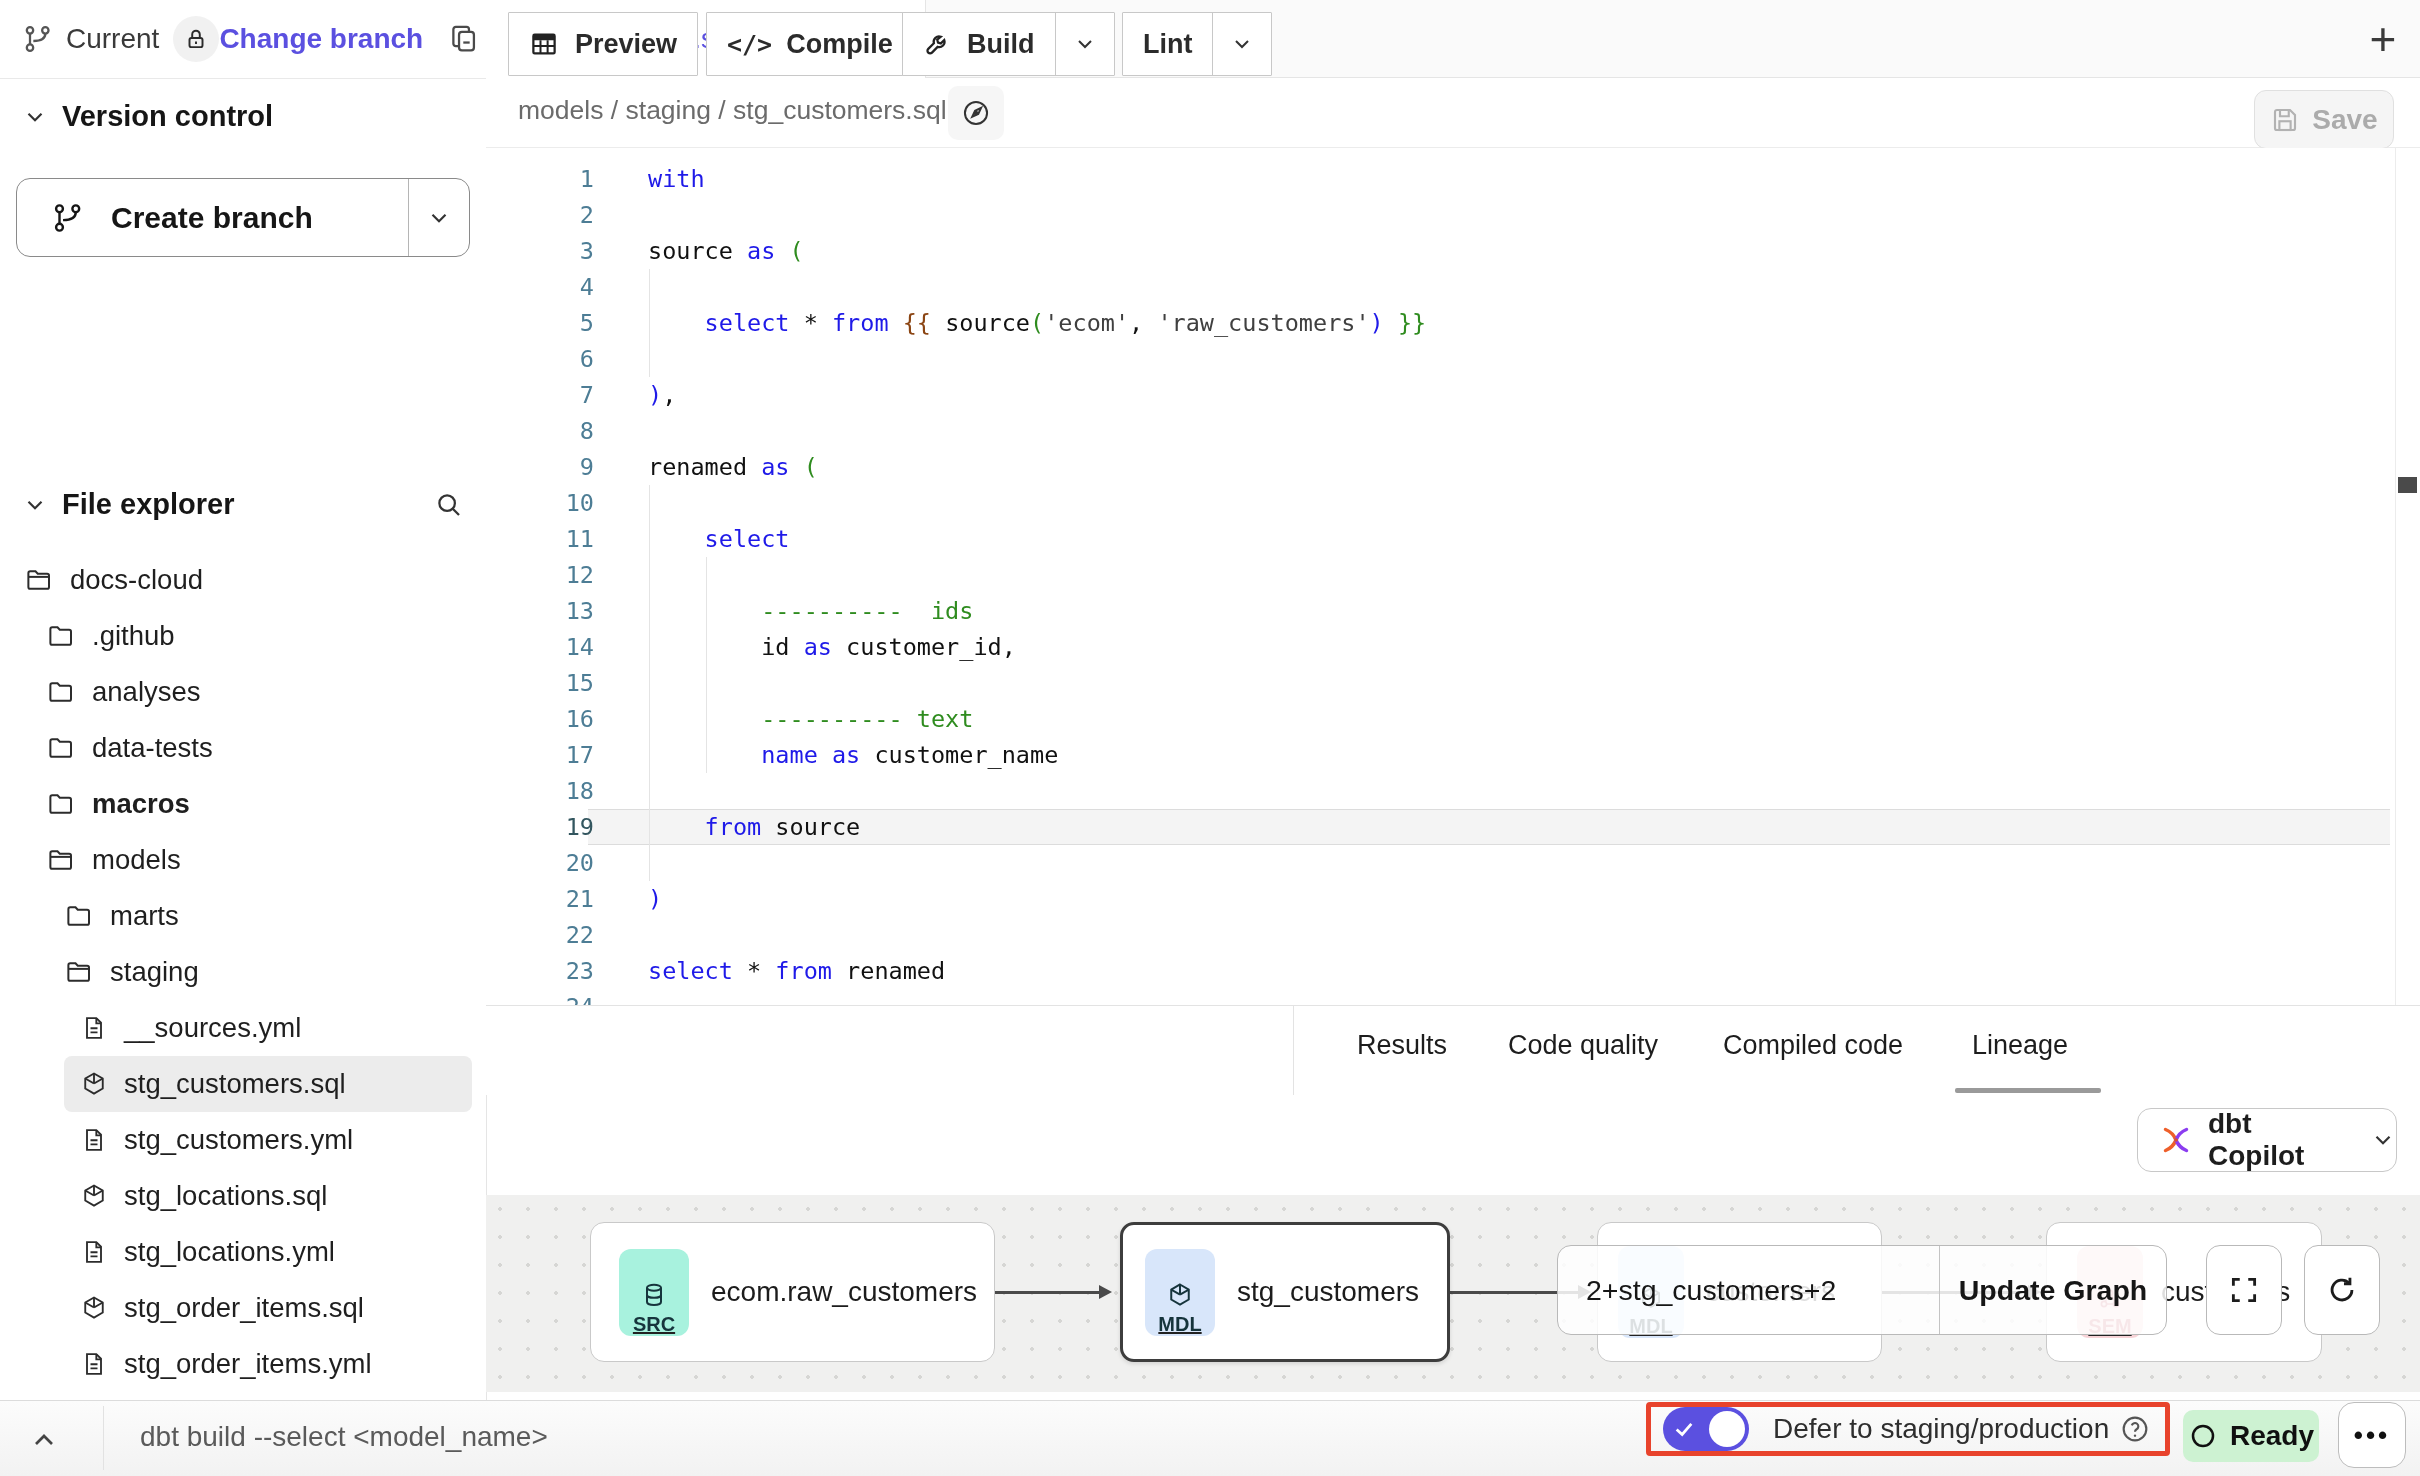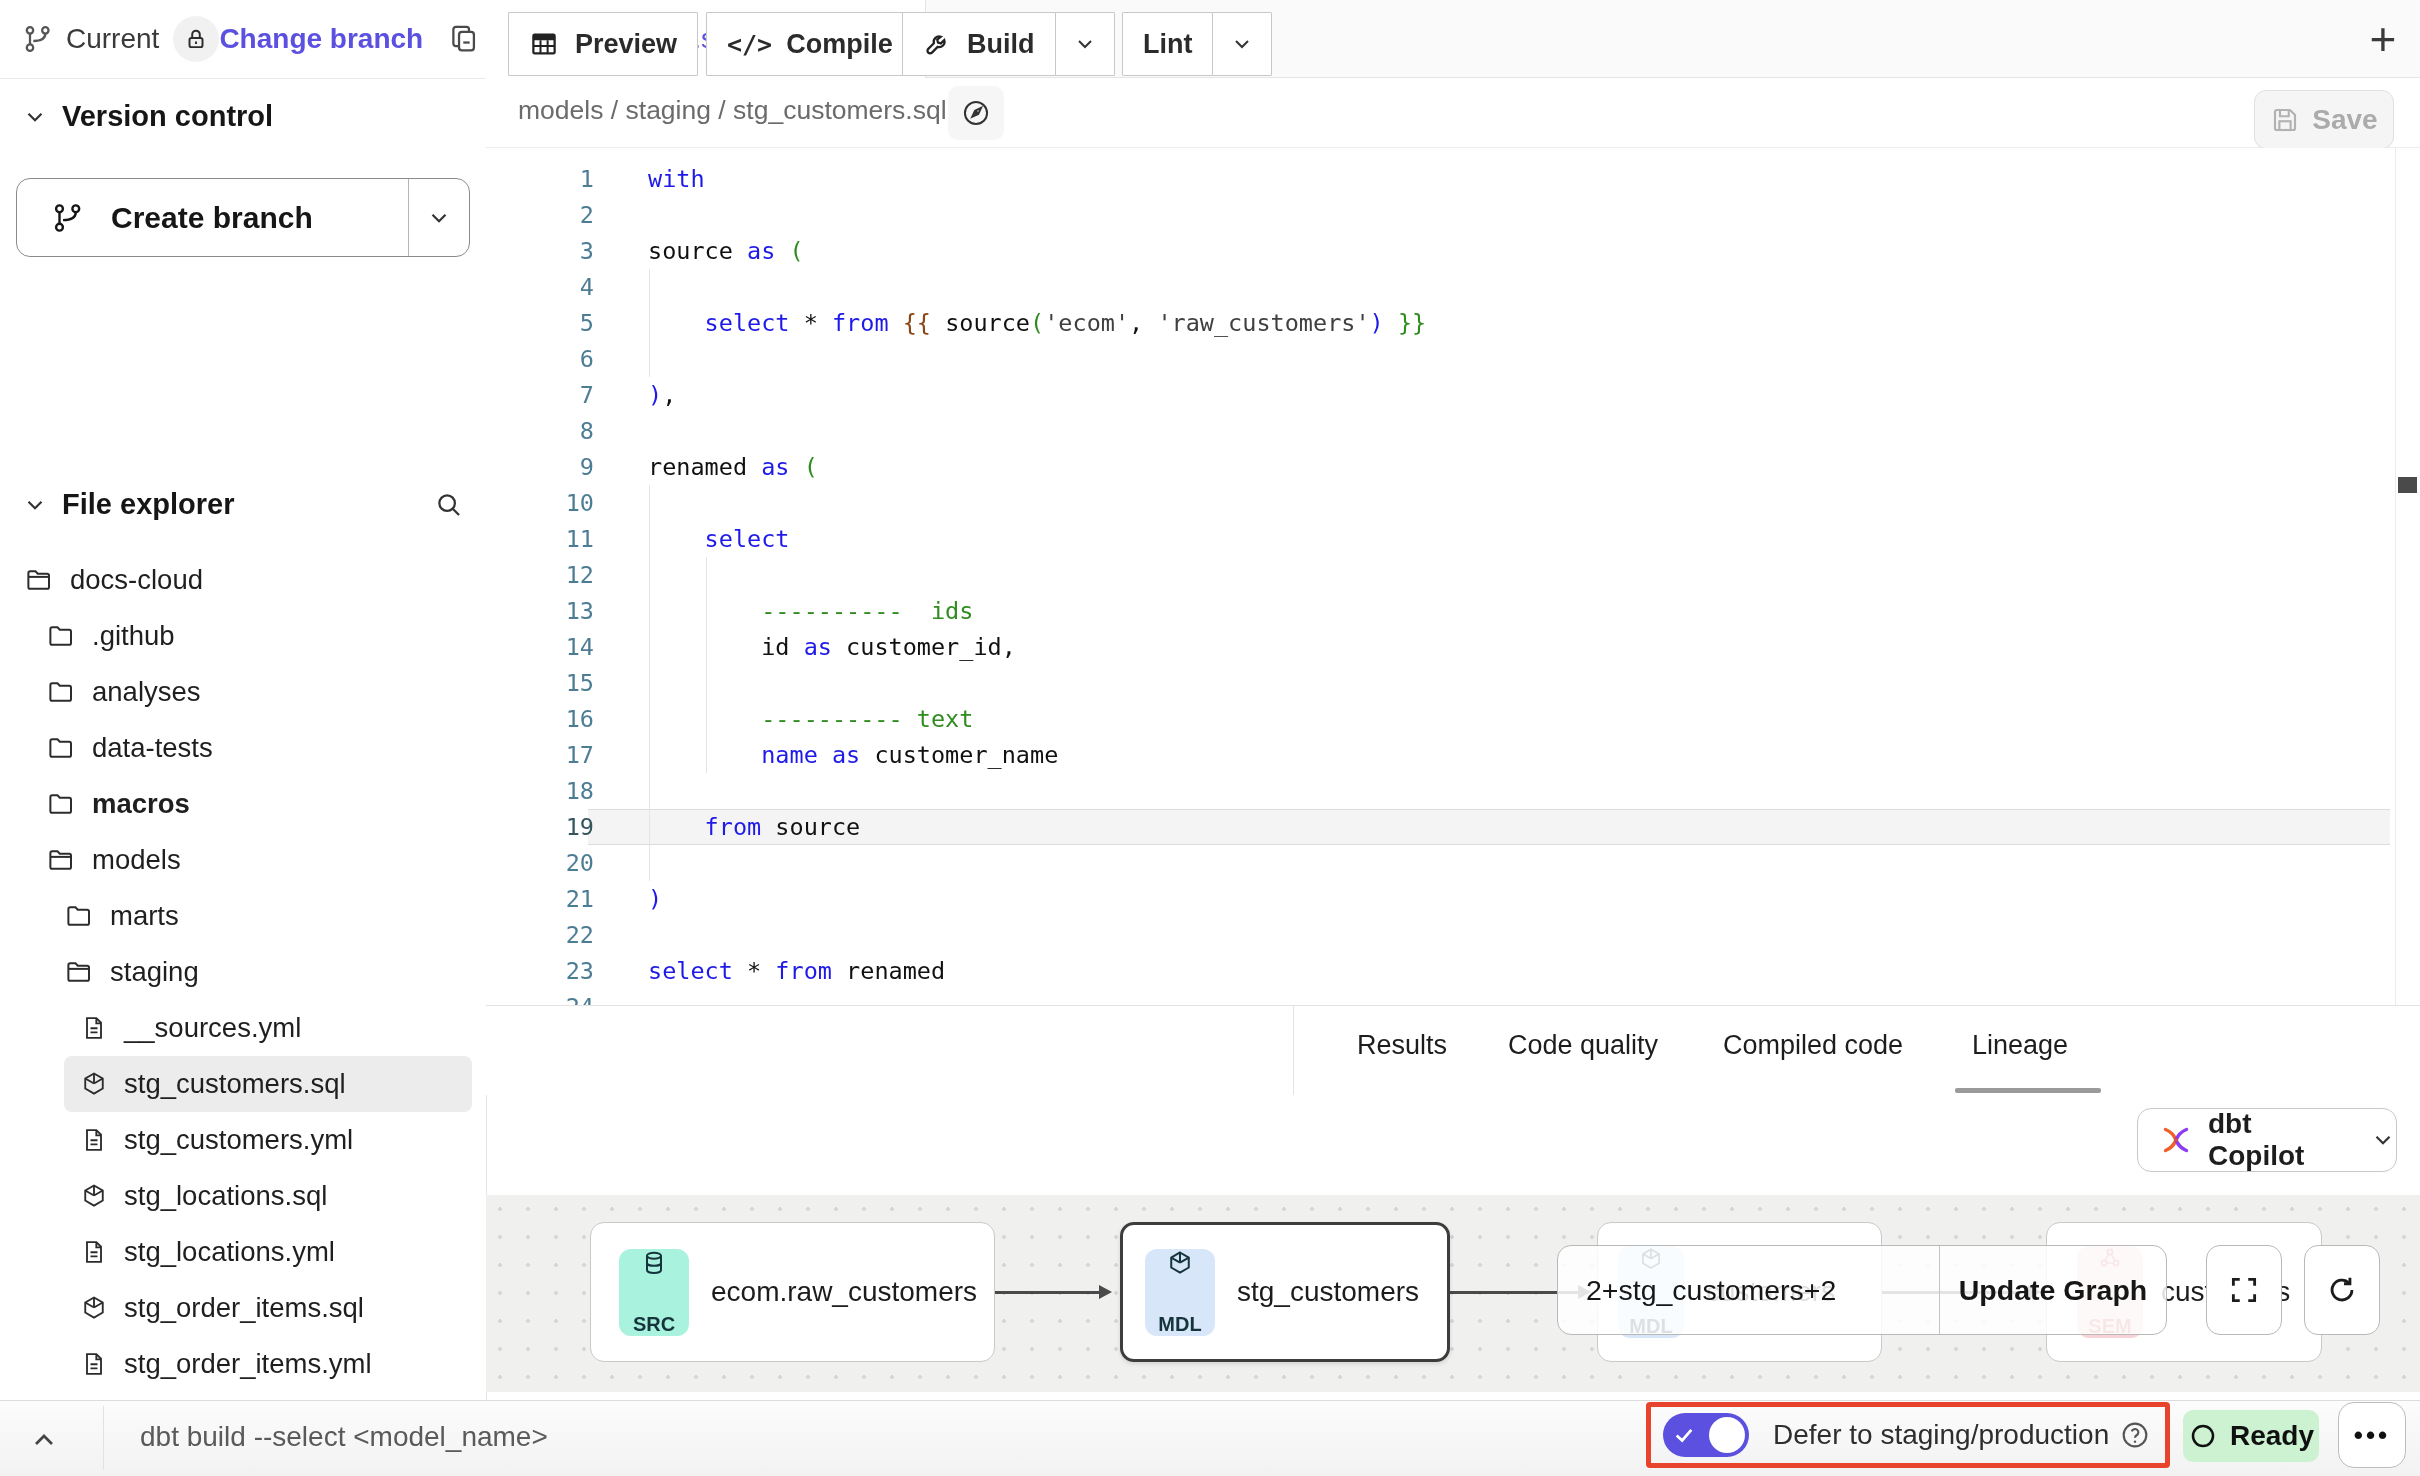--- a/index.html
+++ b/index.html
@@ -62,35 +62,35 @@
   .code-ico{font-family:"DejaVu Sans Mono",monospace;font-size:25px;font-weight:bold;color:#2b2b2b;}
   #panel-sep{left:1293px;top:1005px;width:1px;height:90px;background:#e3e3e3;}
   .ptab{position:absolute;top:1030px;font-size:27px;color:#1d1d1d;}
   #tab-underline{left:1955px;top:1088px;width:146px;height:5px;background:#9a9a9a;border-radius:2px;}
   #copilot{left:2137px;top:1108px;width:260px;height:64px;border:1.5px solid #c8c8c8;border-radius:14px;background:#fff;display:flex;align-items:center;box-sizing:border-box;}
   #copilot .lbl{font-size:28px;font-weight:bold;color:#1d1d1d;margin:0 18px 0 14px;}
   
   #canvas{left:486px;top:1195px;width:1934px;height:197px;background:#f0f0ef;background-image:radial-gradient(#d6d6d4 2px,transparent 2px);background-size:28px 28px;overflow:hidden;}
   .node{position:absolute;top:27px;height:140px;background:#fff;border:1.5px solid #c9c9c9;border-radius:14px;box-sizing:border-box;display:flex;align-items:center;}
   .node.sel{border:3px solid #3d3d3d;box-shadow:0 2px 4px rgba(0,0,0,.12);}
-  .badge{width:70px;height:87px;border-radius:12px;display:flex;flex-direction:column;align-items:center;justify-content:space-between;margin-left:28px;}
+  .badge{width:70px;height:87px;border-radius:12px;display:flex;flex-direction:column;align-items:center;justify-content:flex-end;margin-left:28px;text-decoration:underline;}
   .badge .bt{font-size:20px;font-weight:bold;color:#16343c;margin-top:4px;}
   .nlabel{font-size:28px;color:#1c1c1c;margin-left:22px;white-space:nowrap;}
   .edge{position:absolute;height:2.5px;background:#4a4a4a;top:96px;}
   .ah{position:absolute;top:90px;width:0;height:0;border-left:13px solid #4a4a4a;border-top:7px solid transparent;border-bottom:7px solid transparent;}
   #selector{position:absolute;left:1071px;top:50px;width:610px;height:90px;background:rgba(255,255,255,.85);border:1.5px solid #b9b9b9;border-radius:14px;box-sizing:border-box;display:flex;align-items:center;}
   #selector .val{font-size:28.5px;color:#161616;margin-left:28px;flex:1;}
   #selector .div{width:1px;height:100%;background:#c4c4c4;}
   #selector .ug{width:226px;text-align:center;font-size:28.5px;font-weight:bold;color:#161616;}
   .cbtn{position:absolute;top:50px;width:76px;height:90px;background:#fff;border:1.5px solid #b9b9b9;border-radius:14px;box-sizing:border-box;display:flex;align-items:center;justify-content:center;}
   
   #statusbar{left:0;top:1400px;width:2420px;height:76px;background:linear-gradient(#fcfcfc,#f2f2f2);border-top:1px solid #dcdcdc;box-sizing:border-box;}
   #sb-div{left:103px;top:1406px;width:1px;height:64px;background:#e2e2e2;}
   #cmd-ph{left:140px;top:1421px;font-size:28px;color:#5a5a5a;}
-  #defer-box{left:1646px;top:1402px;width:524px;height:66px;border:5px solid #e8432c;border-radius:4px;box-sizing:border-box;display:flex;align-items:center;}
+  #defer-box{left:1646px;top:1402px;width:524px;height:54px;border:5px solid #e8432c;border-radius:4px;box-sizing:border-box;display:flex;align-items:center;}
   .toggle{width:86px;height:44px;border-radius:22px;background:#5b50e0;position:relative;margin-left:12px;flex:none;}
   .toggle .knob{position:absolute;right:4px;top:4px;width:36px;height:36px;border-radius:50%;background:#fff;}
   .toggle .chk{position:absolute;left:10px;top:11px;}
   #defer-lbl{font-size:28px;color:#2e2e2e;margin-left:24px;white-space:nowrap;}
   .help{margin-left:10px;flex:none;}
   #ready{left:2183px;top:1410px;width:136px;height:52px;background:#cdf2d2;border-radius:10px;display:flex;align-items:center;justify-content:center;}
   #ready .lbl{font-size:28px;font-weight:bold;color:#101010;margin-left:12px;}
   #more{left:2338px;top:1402px;width:68px;height:66px;background:#fff;border:1.5px solid #bdbdbd;border-radius:16px;display:flex;align-items:center;justify-content:center;font-size:26px;letter-spacing:3px;color:#111;box-sizing:border-box;font-weight:bold;}
 </style>
 </head>

